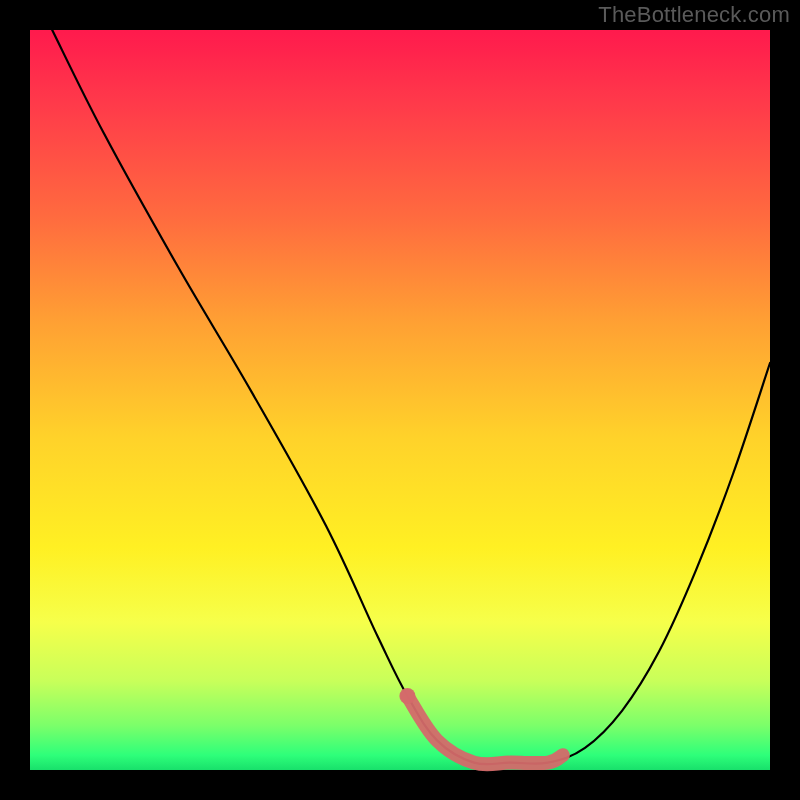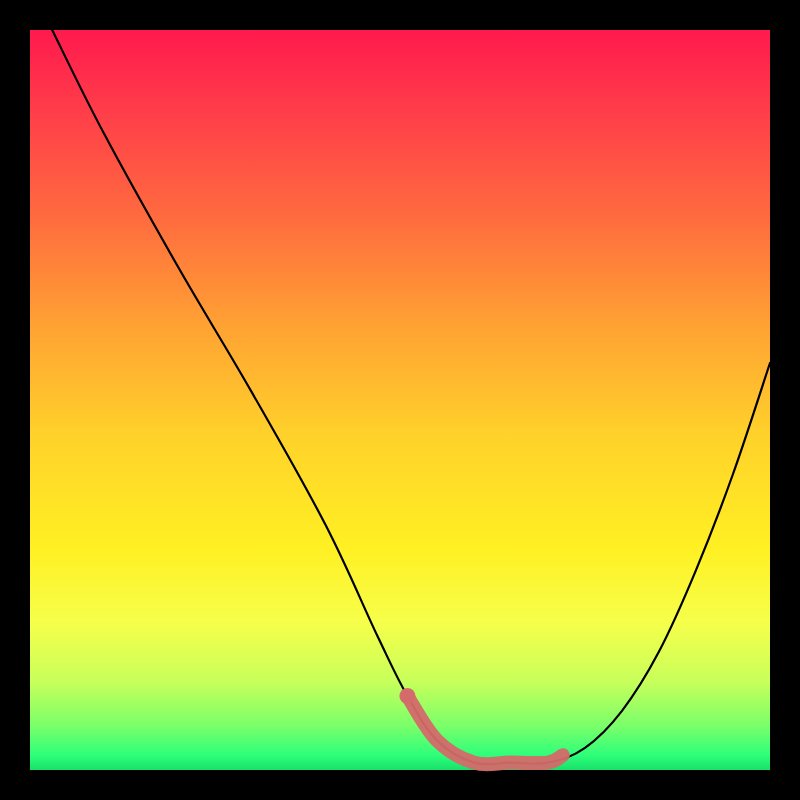--- a/index.html
+++ b/index.html
@@ -58,20 +58,21 @@
     width: 740px;
     height: 740px;
     overflow: visible;
   }
 </style>
 </head>
 <body>
 
 <div class="frame">
 
+  <div class="watermark">TheBottleneck.com</div>
 
   <div class="plot-area">
 
     <svg class="curve" viewBox="0 0 740 740" preserveAspectRatio="none">
       <path d="M 22.2 0.0 C 31.5 18.6, 51.4 61.0, 74.0 103.6 C 96.6 146.2, 121.4 190.2, 148.0 236.8 C 174.6 283.4, 195.4 316.0, 222.0 362.6 C 248.6 409.2, 273.4 451.8, 296.0 495.8 C 318.6 539.8, 333.1 576.2, 347.8 606.8 C 362.5 637.4, 366.7 647.4, 377.4 666.0 C 388.1 684.6, 395.0 698.4, 407.0 710.4 C 419.0 722.4, 430.7 728.6, 444.0 732.6 C 457.3 736.6, 467.7 732.6, 481.0 732.6 C 494.3 732.6, 504.7 735.3, 518.0 732.6 C 531.3 729.9, 541.7 727.1, 555.0 717.8 C 568.3 708.5, 578.7 698.1, 592.0 680.8 C 605.3 663.5, 615.7 646.9, 629.0 621.6 C 642.3 596.3, 652.7 572.2, 666.0 540.2 C 679.3 508.2, 689.7 481.3, 703.0 444.0 C 716.3 406.7, 733.3 353.0, 740.0 333.0" fill="none" stroke="#000000" stroke-width="2.2" stroke-linecap="round" stroke-linejoin="round"></path>
       <path d="M 377.4 666.0 C 382.7 674.0, 395.0 698.4, 407.0 710.4 C 419.0 722.4, 430.7 728.6, 444.0 732.6 C 457.3 736.6, 467.7 732.6, 481.0 732.6 C 494.3 732.6, 508.7 733.9, 518.0 732.6 C 527.3 731.3, 530.1 726.5, 532.8 725.2" fill="none" stroke="#d46a6a" stroke-width="14" stroke-linecap="round" stroke-linejoin="round" opacity="0.95"></path>
       <circle r="8" fill="#d46a6a" opacity="0.95" cx="377.4" cy="666.0"></circle>
     </svg>
 
   </div>

